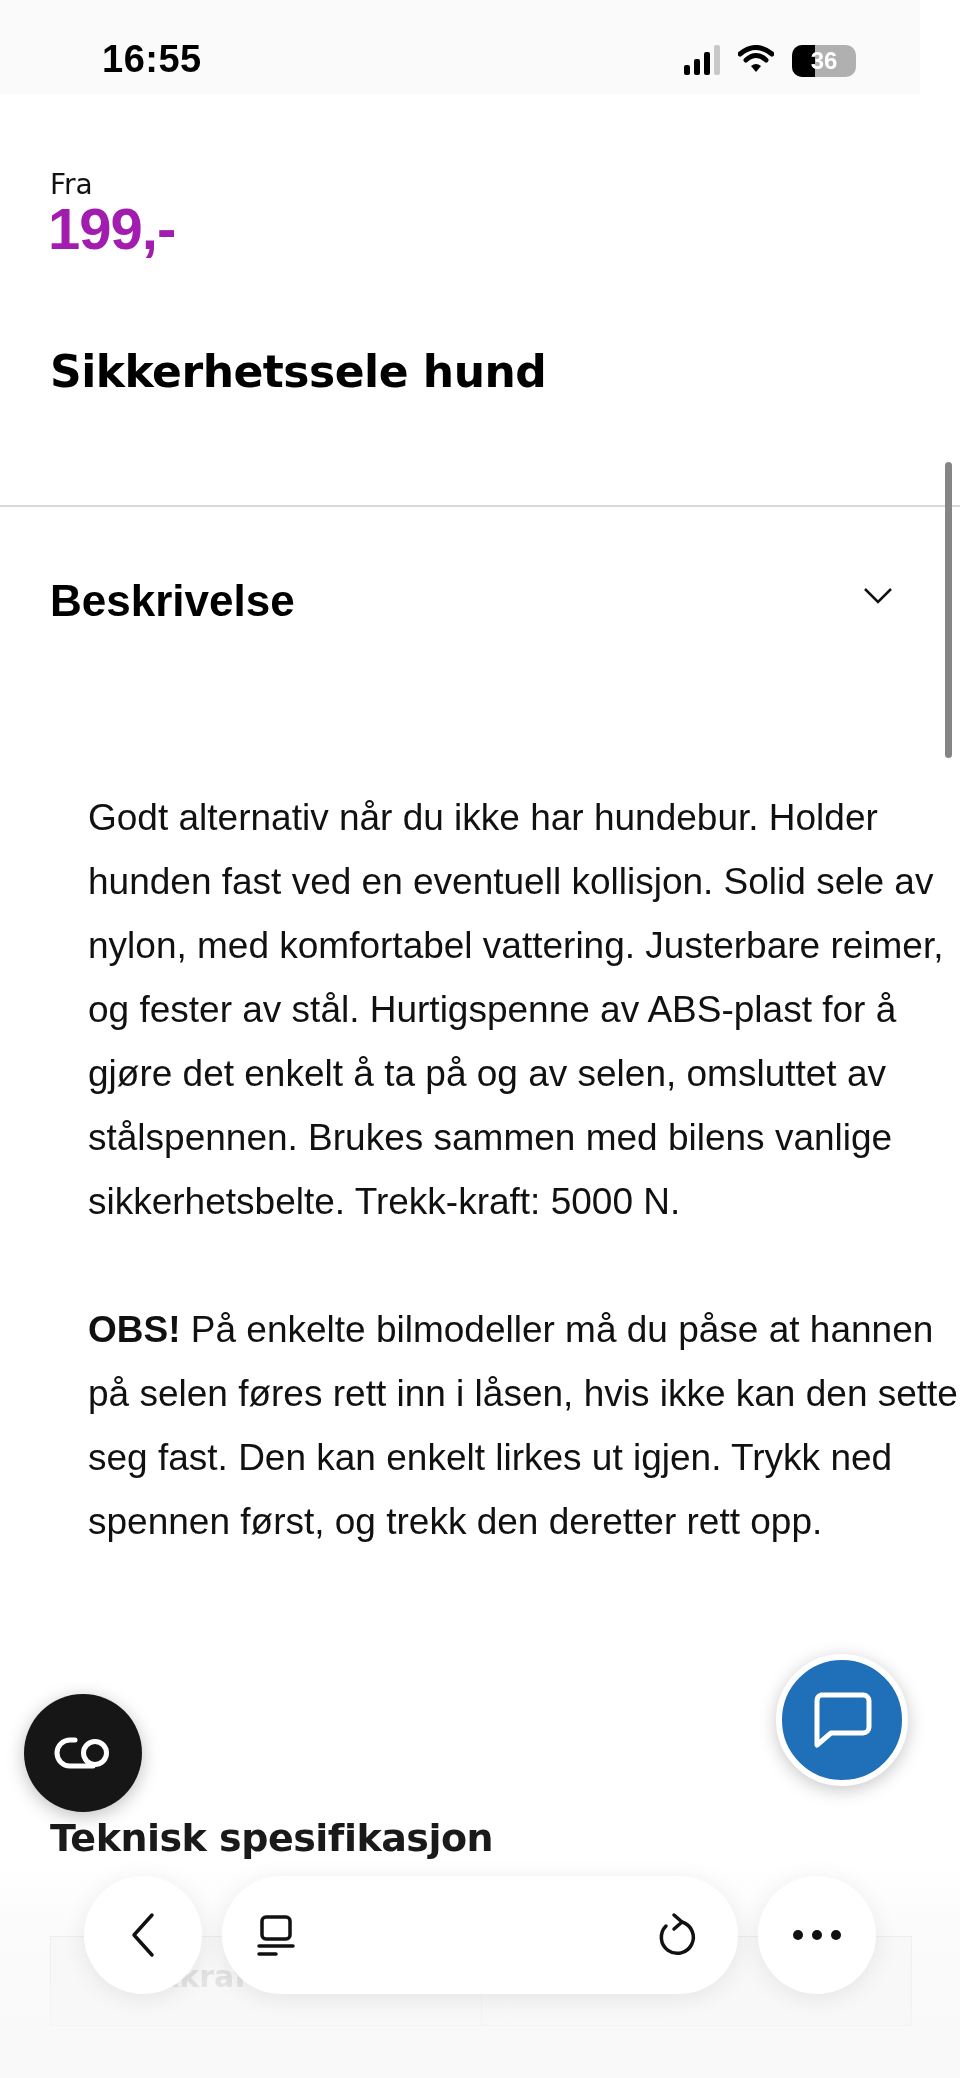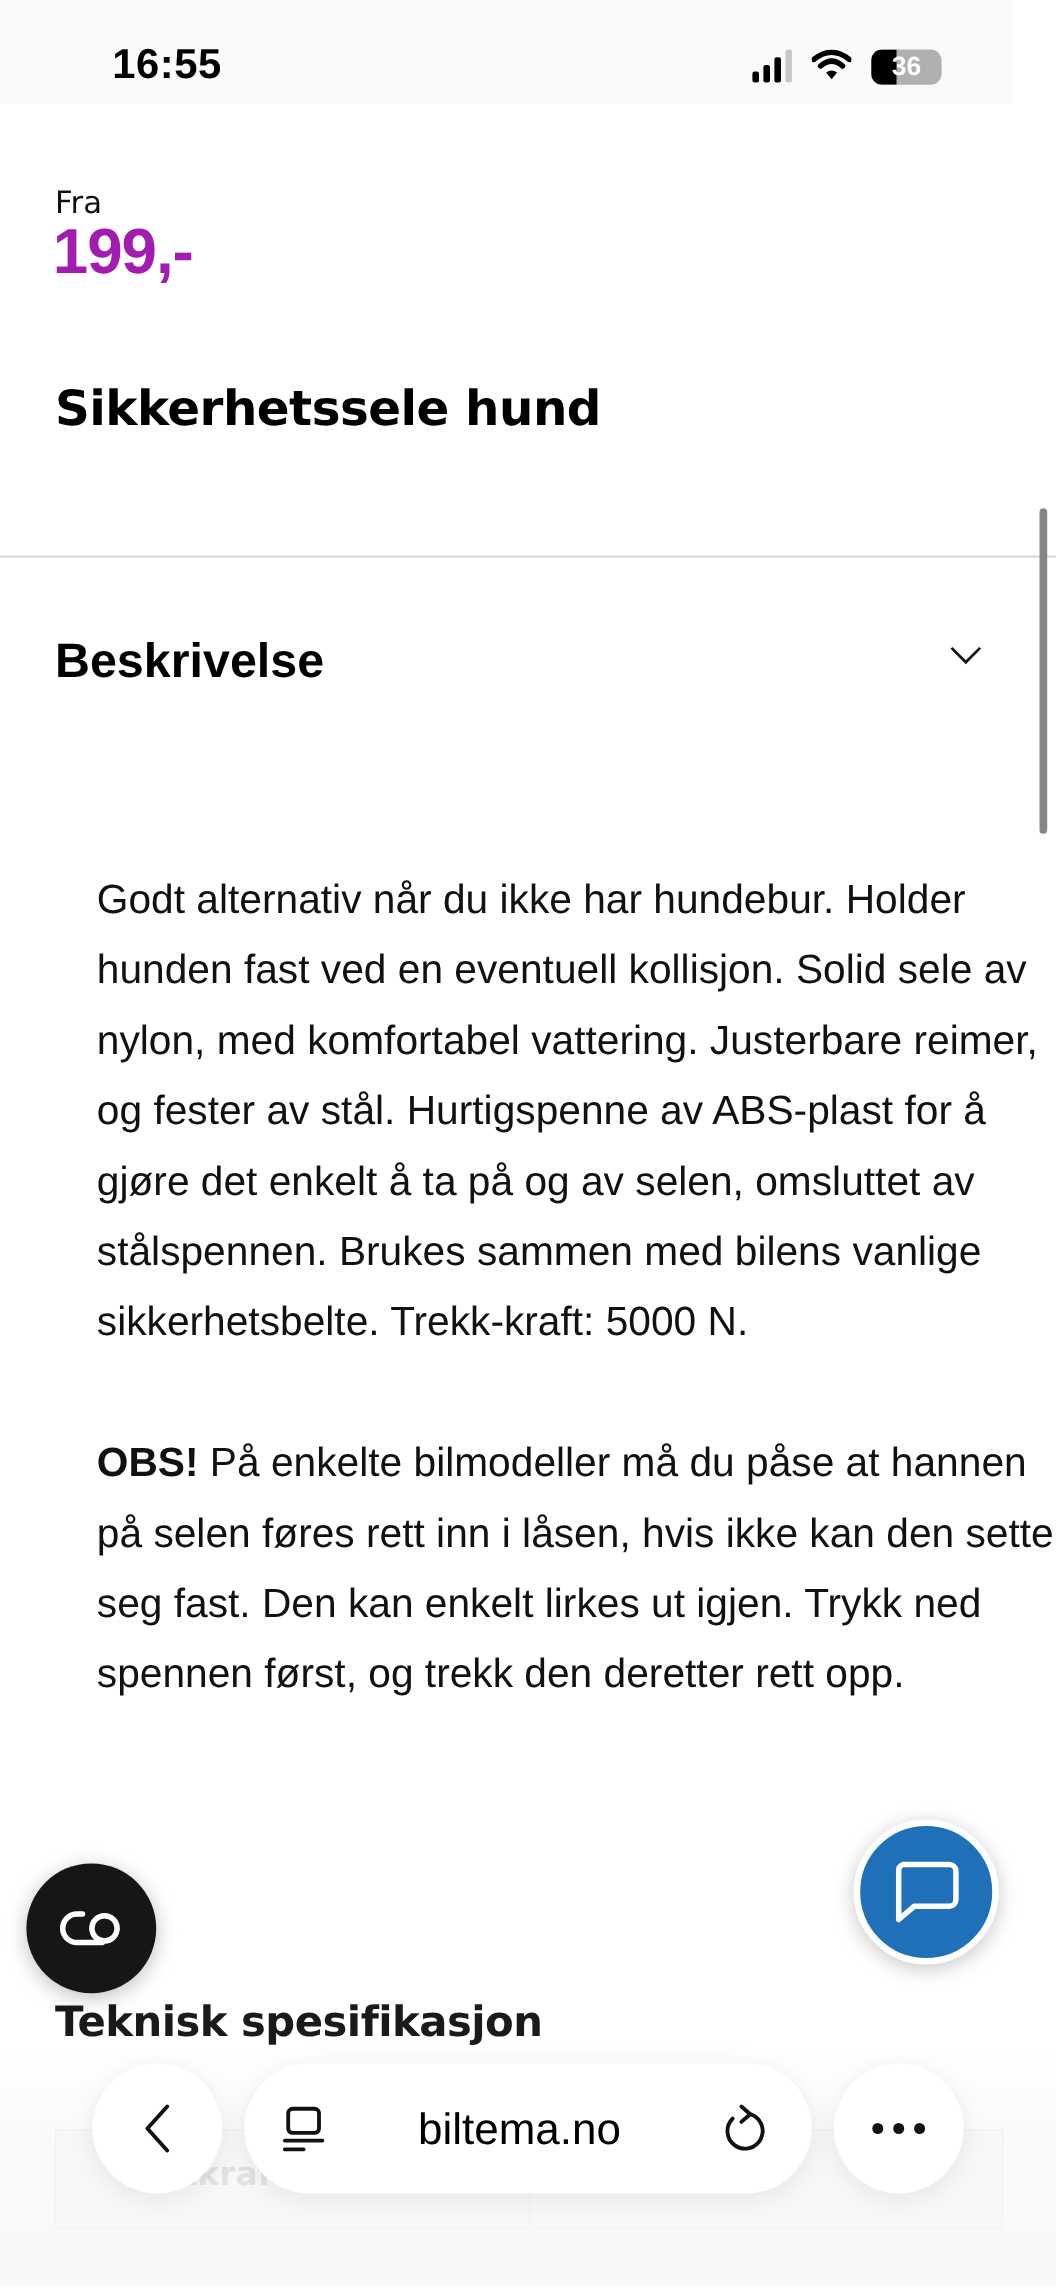--- a/index.html
+++ b/index.html
@@ -141,21 +141,20 @@
     <path d="M24 4 L6 24 L24 44" stroke="#111" stroke-width="3.5" fill="none" stroke-linecap="round" stroke-linejoin="round"></path>
   </svg>
 </div>
 
 <div class="toolbar-btn url-bar">
   <svg class="reader-icon" width="40" height="44" viewBox="0 0 40 44">
     <rect x="6" y="3" width="28" height="22" rx="4" stroke="#111" stroke-width="3.5" fill="none"></rect>
     <line x1="3" y1="32" x2="37" y2="32" stroke="#111" stroke-width="3.5" stroke-linecap="round"></line>
     <line x1="3" y1="40" x2="20" y2="40" stroke="#111" stroke-width="3.5" stroke-linecap="round"></line>
   </svg>
-  <div class="url-text">biltema.no</div>
   <svg class="reload-icon" width="44" height="48" viewBox="0 0 44 48">
     <path d="M28 10 A16 16 0 1 1 12 14" stroke="#111" stroke-width="3.5" fill="none" stroke-linecap="round"></path>
     <path d="M20 3 L28 10 L20 17" stroke="#111" stroke-width="3.5" fill="none" stroke-linecap="round" stroke-linejoin="round"></path>
   </svg>
 </div>
 
 <div class="toolbar-btn more-btn">
   <svg width="50" height="12" viewBox="0 0 50 12">
     <circle cx="6" cy="6" r="5" fill="#111"></circle>
     <circle cx="25" cy="6" r="5" fill="#111"></circle>

